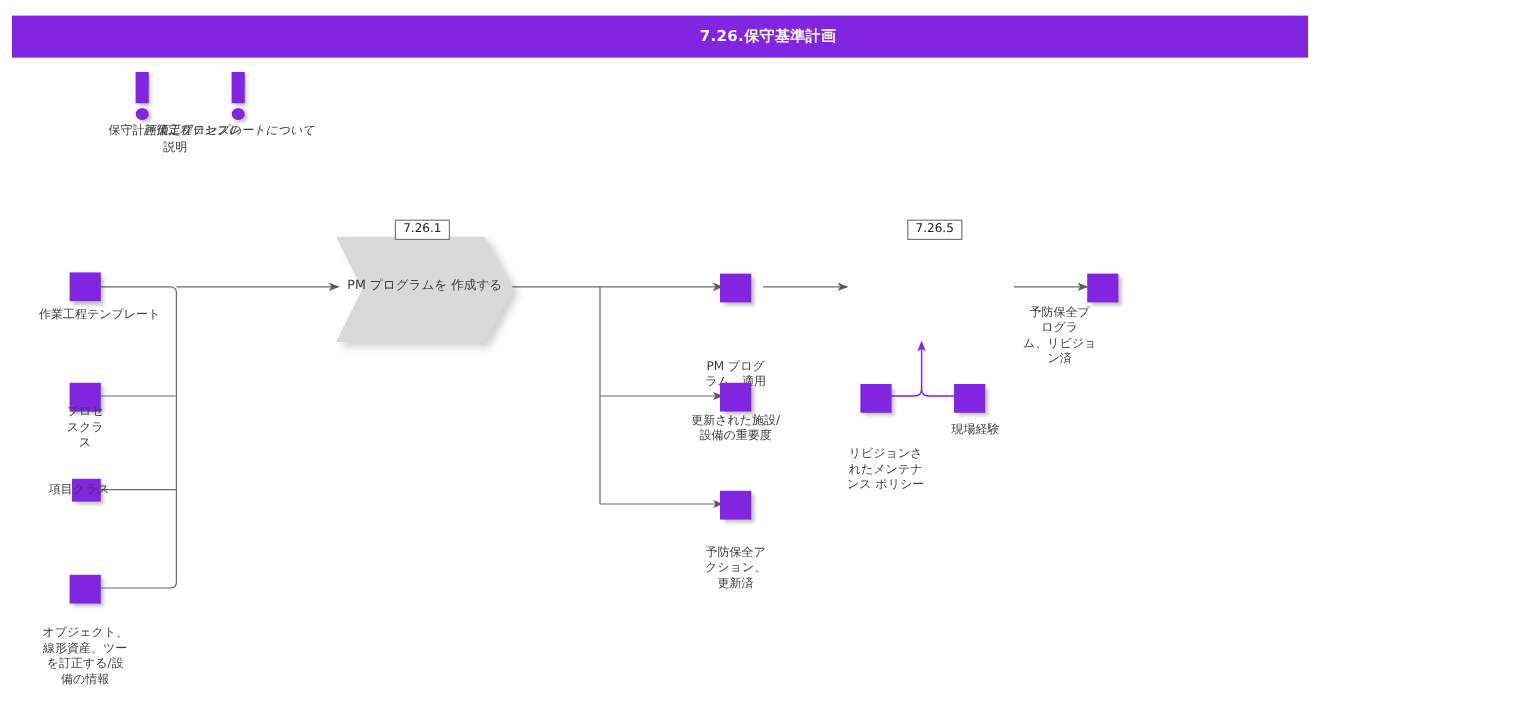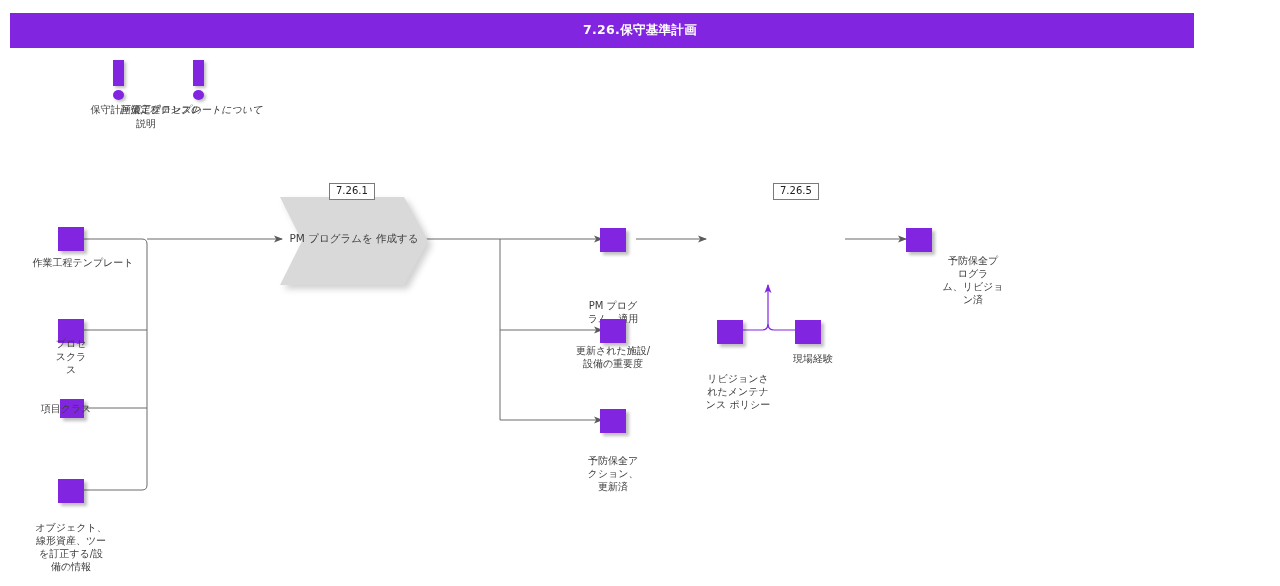--- a/index.html
+++ b/index.html
@@ -6,21 +6,21 @@
   body{
     width:1280px;height:586px;
     background:#ffffff;
     font-family:"DejaVu Sans","Liberation Sans",sans-serif;
     position:relative;overflow:hidden;
   }
   #canvas{position:absolute;left:0;top:0;width:1280px;height:586px;}
 
   
   .header-bar{
-    position:absolute;left:10px;top:13px;width:1184px;height:35px;
+    position:absolute;left:10px;top:13px;width:1080px;height:35px;
     background:#8225e0;
   }
   .header-title{
     position:absolute;left:0;top:0;width:1260px;height:35px;
     display:flex;align-items:center;justify-content:center;
     color:#ffffff;font-size:12.5px;font-weight:bold;
     letter-spacing:.3px;
   }
 
   
@@ -124,21 +124,21 @@
   <div class="anno" style="left:120px;top:103px;width:200px;text-align:left;font-style:italic;">評価工程テンプレートについて</div>
 
   <div class="chev" style="left:280px;top:197px;width:148px;height:88px;">
     <svg class="shape" width="148" height="88" viewBox="0 0 148 88">
       <path d="M0,0 L124,0 L148,44 L124,88 L0,88 L22,44 Z" fill="#d9d9d9"></path>
     </svg>
     <div class="txt" style="top:34px;">PM プログラムを 作成する</div>
   </div>
   <div class="tag" style="left:329px;top:183px;">7.26.1</div>
 
-  <div class="tag" style="left:773px;top:183px;">7.26.5</div>
+  <div class="tag" style="left:756px;top:183px;">7.26.5</div>
 
   <div class="node" style="left:58px;top:227px;"></div>
   <div class="lbl" style="left:-2px;top:256px;width:170px;">作業工程テンプレート</div>
 
   <div class="node" style="left:58px;top:319px;"></div>
   <div class="lbl" style="left:31px;top:337px;width:80px;">プロセ
 スクラ
 ス</div>
 
   <div class="node small" style="left:60px;top:399px;"></div>
@@ -158,21 +158,21 @@
   <div class="node" style="left:600px;top:319px;"></div>
   <div class="lbl" style="left:548px;top:344px;width:130px;">更新された施設/
 設備の重要度</div>
 
   <div class="node" style="left:600px;top:409px;"></div>
   <div class="lbl" style="left:558px;top:454px;width:110px;">予防保全ア
 クション、
 更新済</div>
 
   <div class="node" style="left:906px;top:228px;"></div>
-  <div class="lbl" style="left:918px;top:254px;width:110px;text-align:center;">予防保全プ
+  <div class="lbl" style="left:828px;top:254px;width:110px;text-align:center;">予防保全プ
 ログラ
 ム、リビジョ
 ン済</div>
 
   <div class="node" style="left:717px;top:320px;"></div>
   <div class="lbl" style="left:688px;top:345px;width:100px;margin-top:27px;">リビジョンさ
 れたメンテナ
 ンス ポリシー</div>
 
   <div class="node" style="left:795px;top:320px;"></div>

